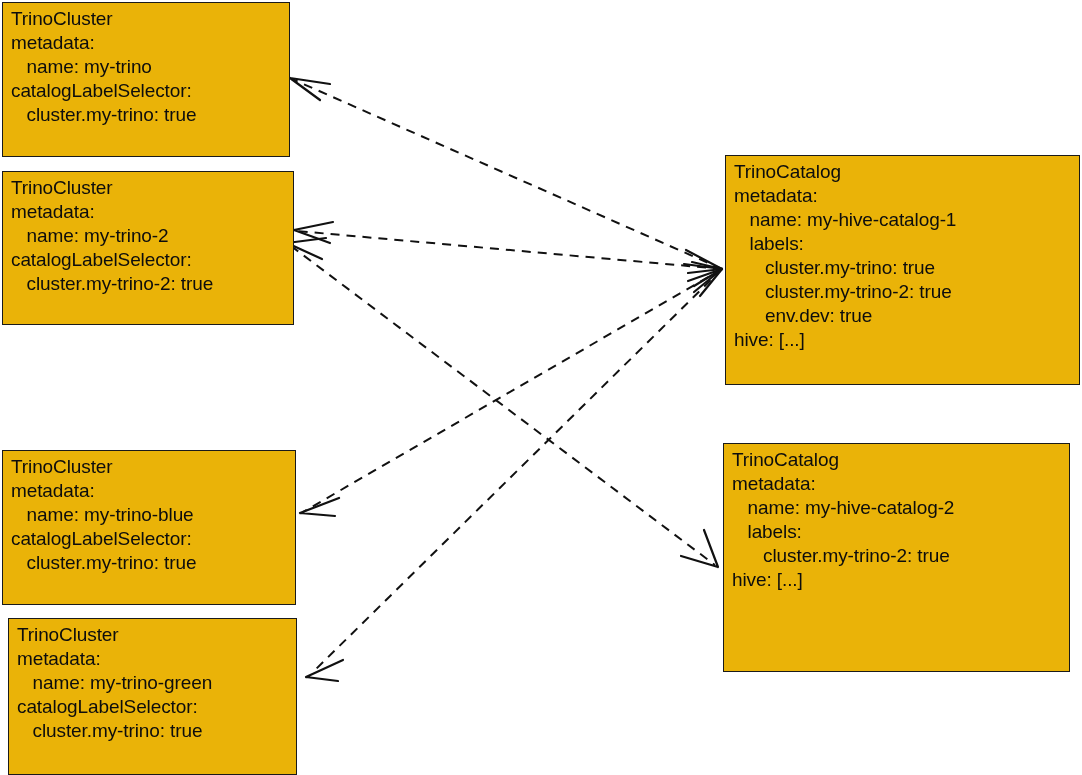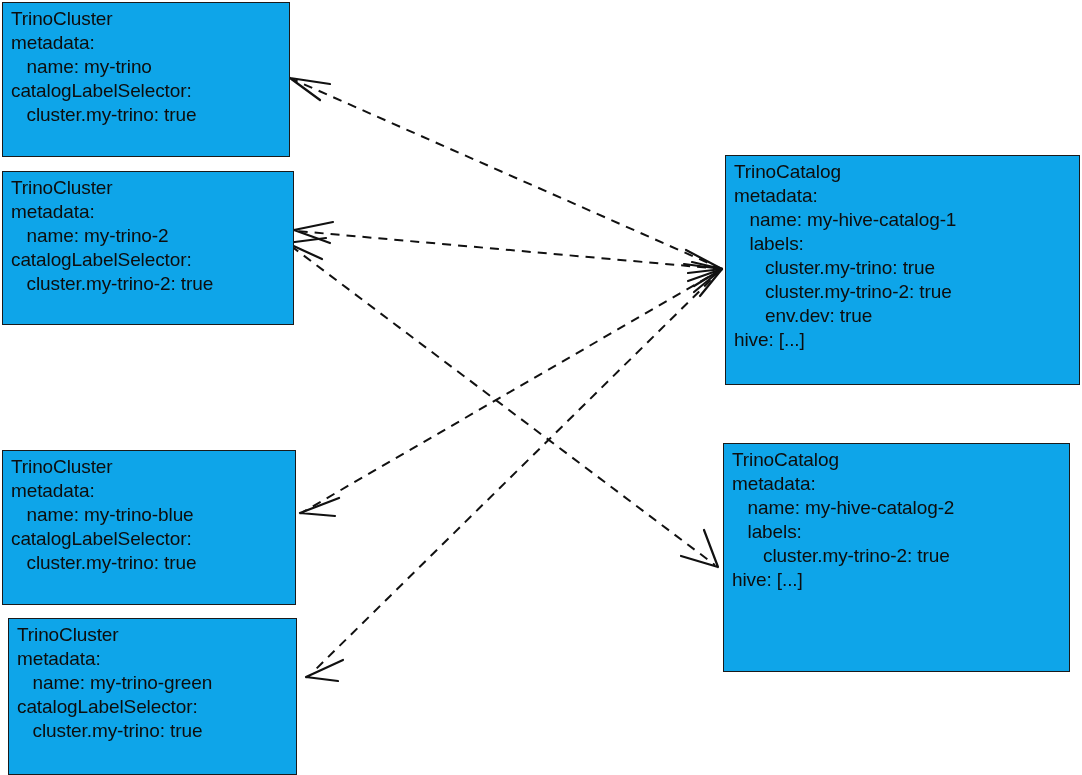--- a/index.html
+++ b/index.html
@@ -11,21 +11,21 @@
     position: relative;
     width: 1082px;
     height: 775px;
     background: #ffffff;
     overflow: hidden;
     font-family: "Liberation Sans", sans-serif;
   }
   .node {
     position: absolute;
     box-sizing: border-box;
-    background: #0ea5e9;
+    background: #eab308;
     border: 1.6px solid #1a1a1a;
     z-index: 2;
     text-decoration: underline;
   }
   .node .yaml {
     position: absolute;
     left: 8px;
     top: 4px;
     margin: 0;
     font-family: "Liberation Sans", sans-serif;

